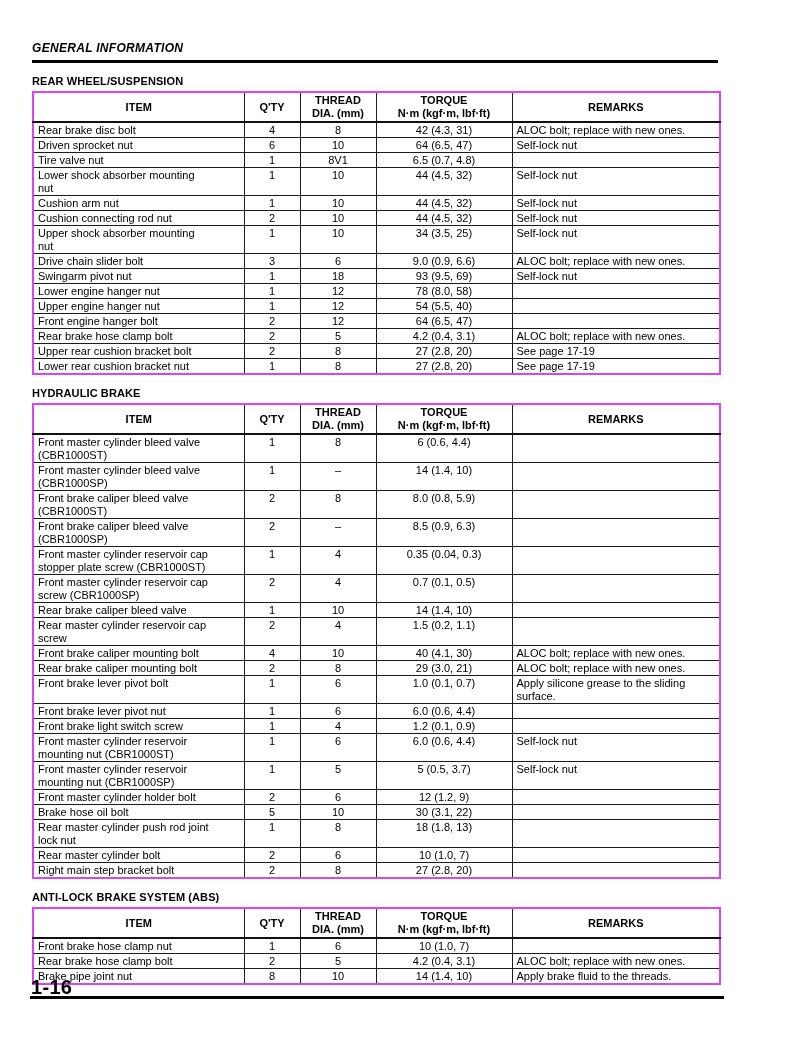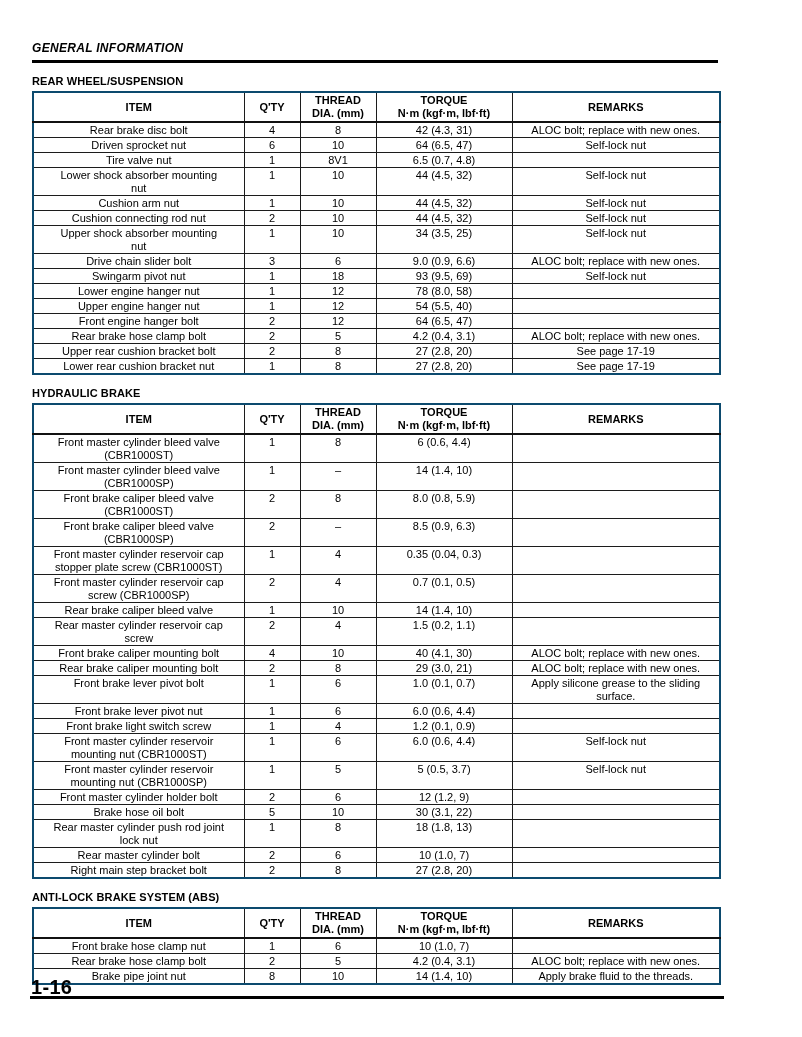--- a/index.html
+++ b/index.html
@@ -40,37 +40,37 @@
     table-layout: fixed;
     width: 687px;
     font-size: 11px;
   }
   table.spec th, table.spec td {
     border: 1px solid #1c1c1c;
     vertical-align: top;
     line-height: 13px;
     white-space: pre-line;
   }
-  table.spec { border: 2px solid #0c4a6e; }
+  table.spec { border: 2px solid #d946ef; }
   table.spec thead th {
     font-weight: bold;
     text-align: center;
     vertical-align: middle;
     padding: 1px 2px;
     height: 28px;
     border-bottom: 2px solid #111;
   }
   table.spec td { padding: 1px 4px 0 4px; }
-  .col-item    { width: 211px; text-align: center; }
+  .col-item    { width: 211px; text-align: left; }
   .col-qty     { width: 56px;  text-align: center; }
   .col-thread  { width: 76px;  text-align: center; }
   .col-torque  { width: 136px; text-align: center; }
   .col-remarks { width: 208px; text-align: left; }
   td.col-item   { padding-left: 6px; }
-  td.col-remarks{ padding-left: 6px; text-align: center; }
+  td.col-remarks{ padding-left: 6px; }
 
   .footer-rule {
     position: absolute;
     left: 30px; top: 996px;
     width: 694px; height: 3px;
     background: #000;
   }
   .page-number {
     position: absolute;
     left: 31px; top: 976px;

